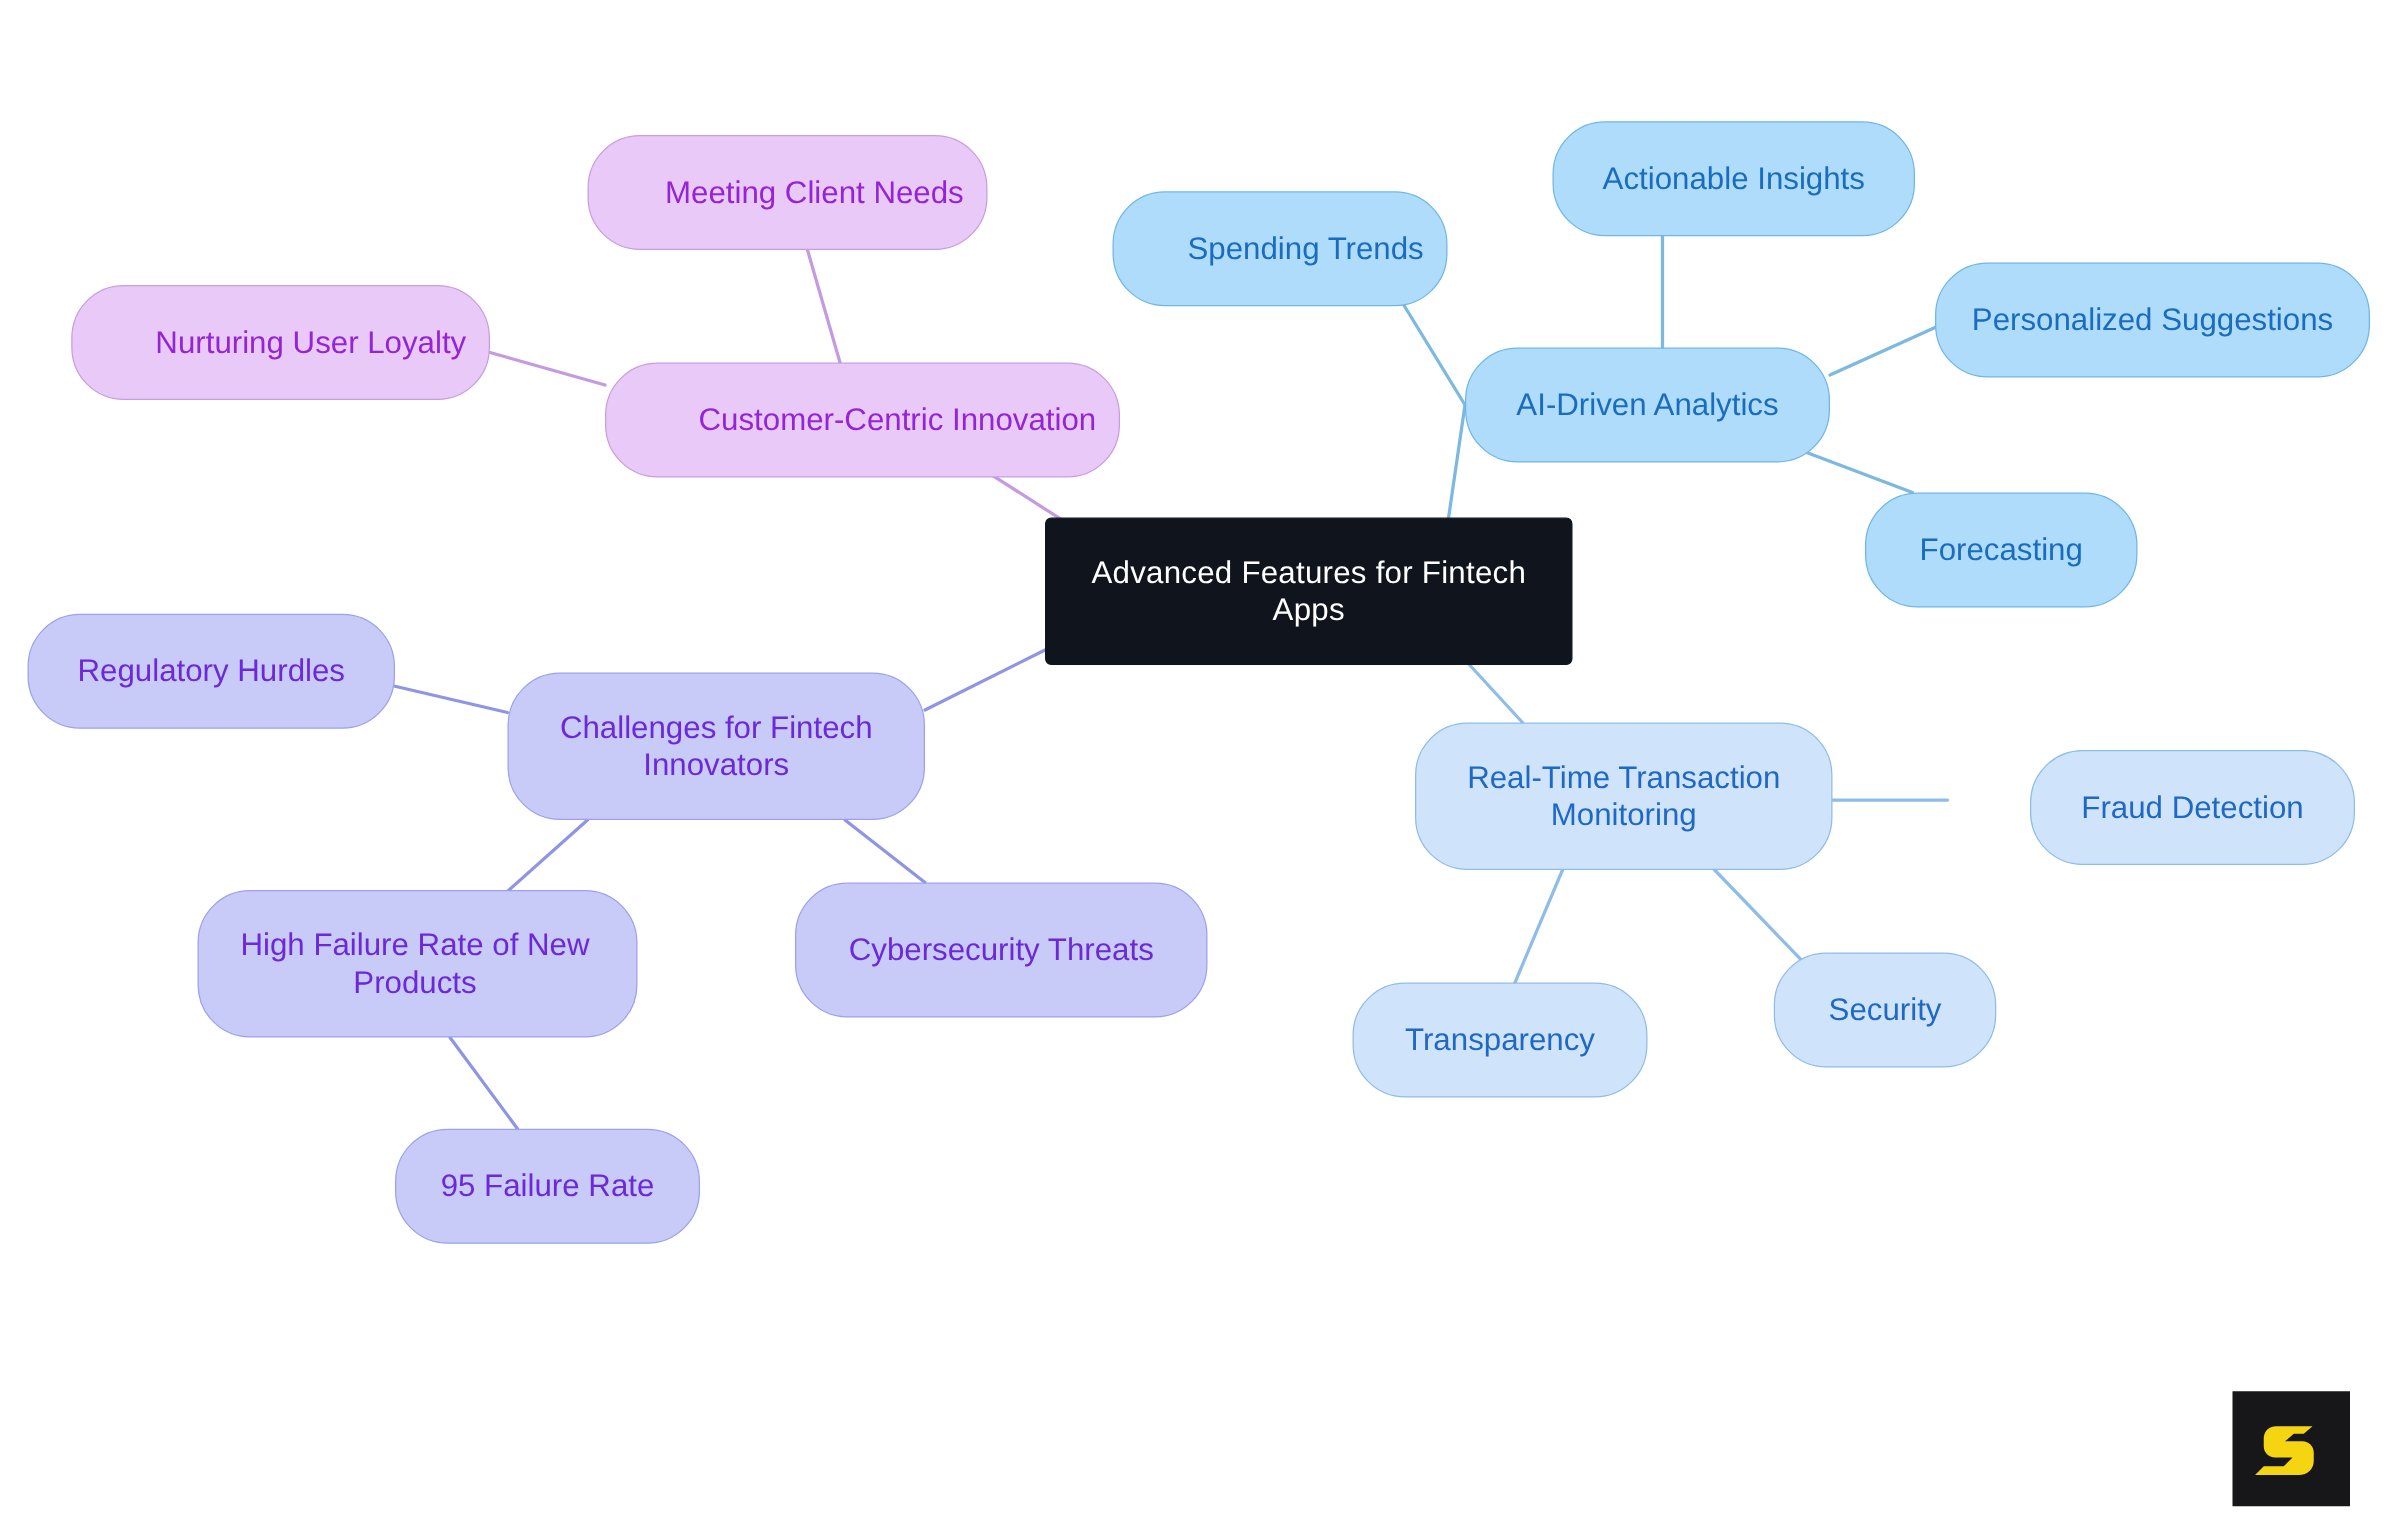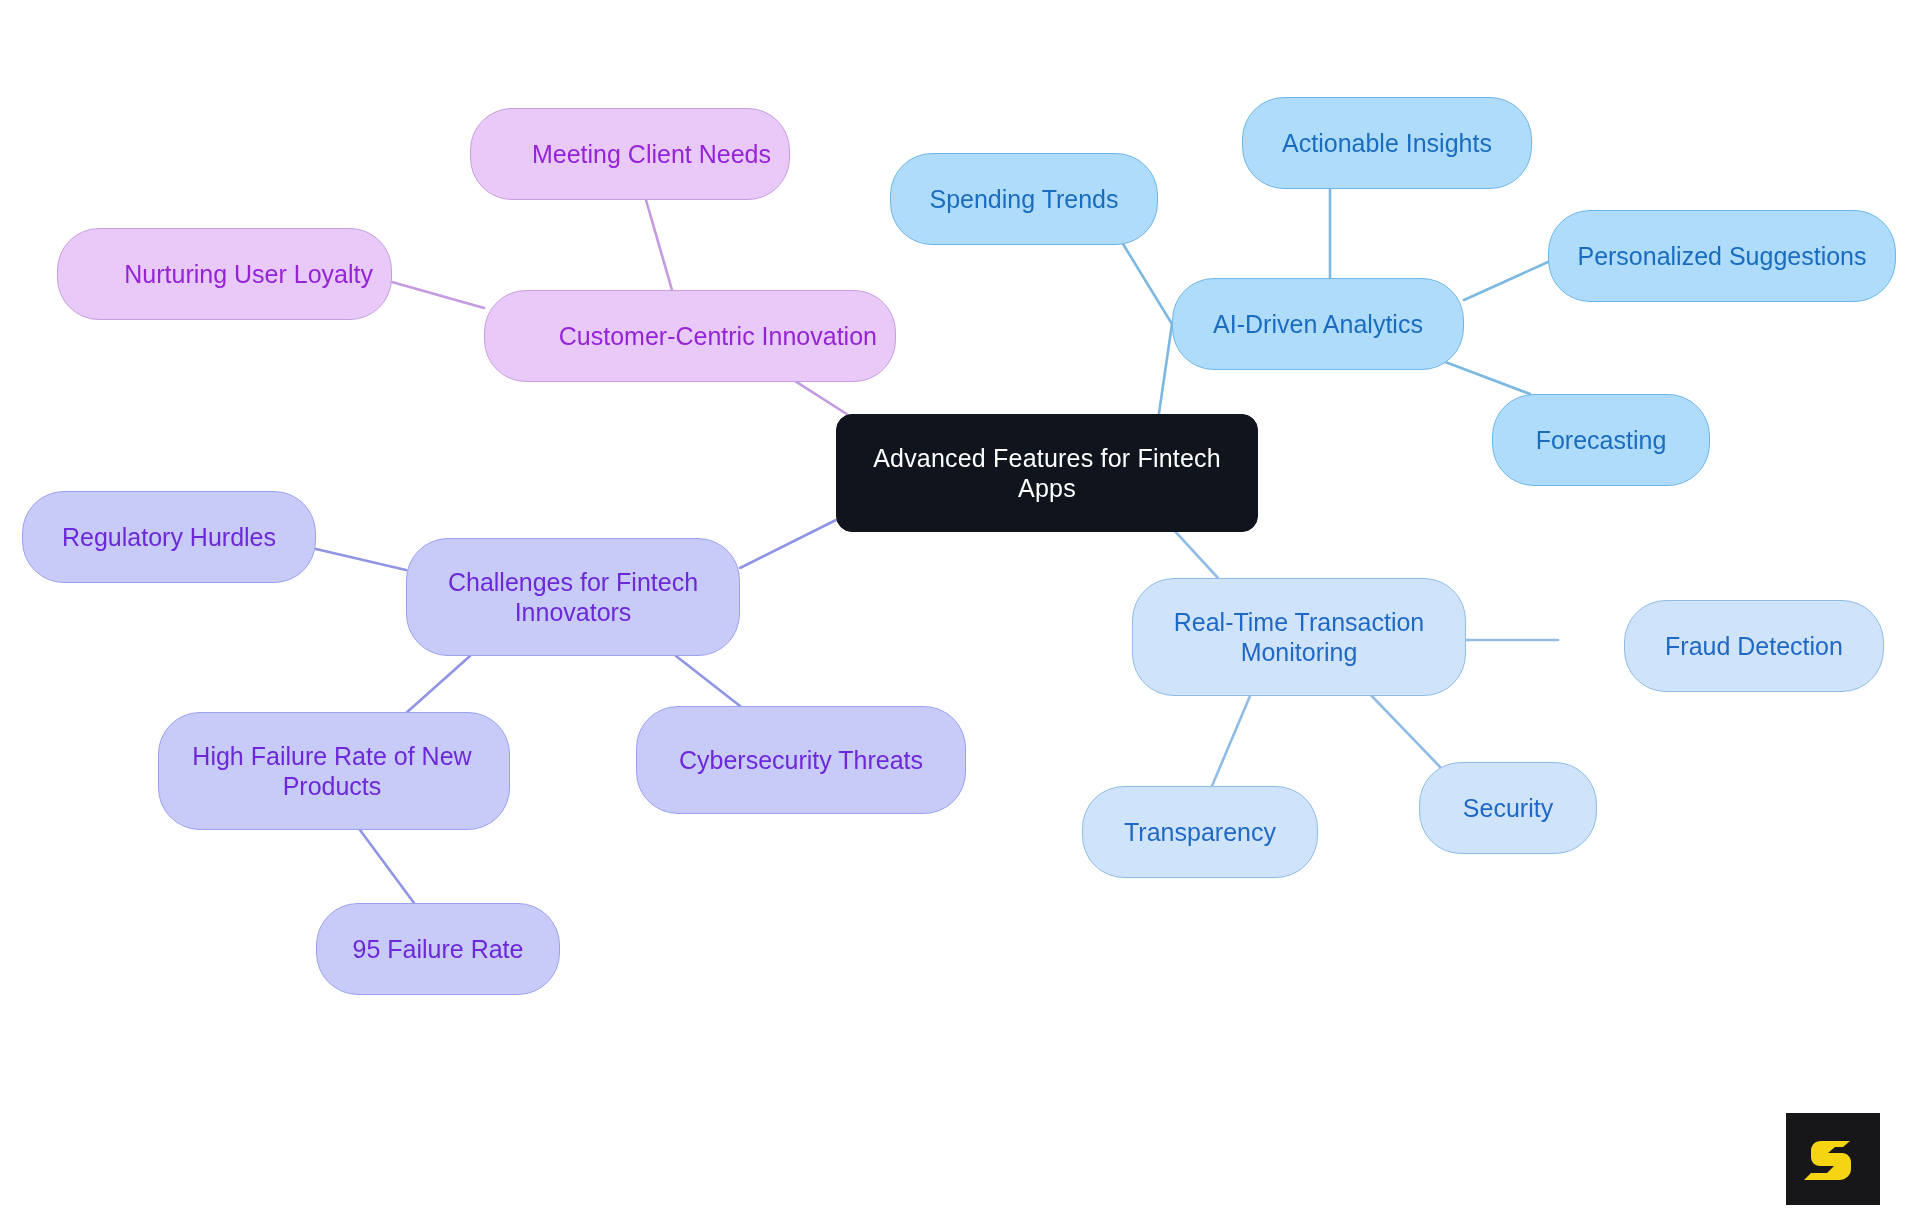--- a/index.html
+++ b/index.html
@@ -36,21 +36,21 @@
     border-style: solid;
     border-width: 1.5px;
     line-height: 1.22;
     padding: 6px 18px;
     white-space: pre-line;
   }
   .node.root {
     background: #0f141d;
     border-color: #0f141d;
     color: #ffffff;
-    border-radius: 16px;
+    border-radius: 5px;
     font-size: 25px;
     letter-spacing: .2px;
   }
   .node.sky {
     background: #aedcfa;
     border-color: #6fb6e8;
     color: #1a6cbf;
     font-size: 25px;
   }
   .node.pale {
@@ -105,21 +105,21 @@
       <line x1="836" y1="520" x2="740" y2="568" stroke="#8f95e4" stroke-width="2.6" stroke-linecap="round"></line>
       <line x1="406" y1="570" x2="316" y2="549" stroke="#8f95e4" stroke-width="2.6" stroke-linecap="round"></line>
       <line x1="470" y1="656" x2="396" y2="722" stroke="#8f95e4" stroke-width="2.6" stroke-linecap="round"></line>
       <line x1="676" y1="656" x2="740" y2="706" stroke="#8f95e4" stroke-width="2.6" stroke-linecap="round"></line>
       <line x1="360" y1="830" x2="414" y2="903" stroke="#8f95e4" stroke-width="2.6" stroke-linecap="round"></line>
     </svg>
 
   <div id="nodes">
       <div class="node root" style="left: 836px; top: 414px; width: 422px; height: 118px;"><span>Advanced Features for Fintech Apps</span></div>
       <div class="node sky" style="left: 1172px; top: 278px; width: 292px; height: 92px;"><span>AI-Driven Analytics</span></div>
-      <div class="node sky" style="left: 890px; top: 153px; width: 268px; height: 92px;"><span>Spending Trends</span></div>
+      <div class="node sky" style="left: 890px; top: 153px; width: 268px; height: 92px; justify-content: flex-end;"><span>Spending Trends</span></div>
       <div class="node sky" style="left: 1242px; top: 97px; width: 290px; height: 92px;"><span>Actionable Insights</span></div>
       <div class="node sky" style="left: 1548px; top: 210px; width: 348px; height: 92px;"><span>Personalized Suggestions</span></div>
       <div class="node sky" style="left: 1492px; top: 394px; width: 218px; height: 92px;"><span>Forecasting</span></div>
       <div class="node pale" style="left: 1132px; top: 578px; width: 334px; height: 118px;"><span>Real-Time Transaction Monitoring</span></div>
       <div class="node pale" style="left: 1624px; top: 600px; width: 260px; height: 92px;"><span>Fraud Detection</span></div>
       <div class="node pale" style="left: 1082px; top: 786px; width: 236px; height: 92px; justify-content: center;"><span>Transparency</span></div>
       <div class="node pale" style="left: 1419px; top: 762px; width: 178px; height: 92px;"><span>Security</span></div>
       <div class="node violet" style="left: 484px; top: 290px; width: 412px; height: 92px;"><span>Customer-Centric Innovation</span></div>
       <div class="node violet" style="left: 57px; top: 228px; width: 335px; height: 92px;"><span>Nurturing User Loyalty</span></div>
       <div class="node violet" style="left: 470px; top: 108px; width: 320px; height: 92px;"><span>Meeting Client Needs</span></div>

